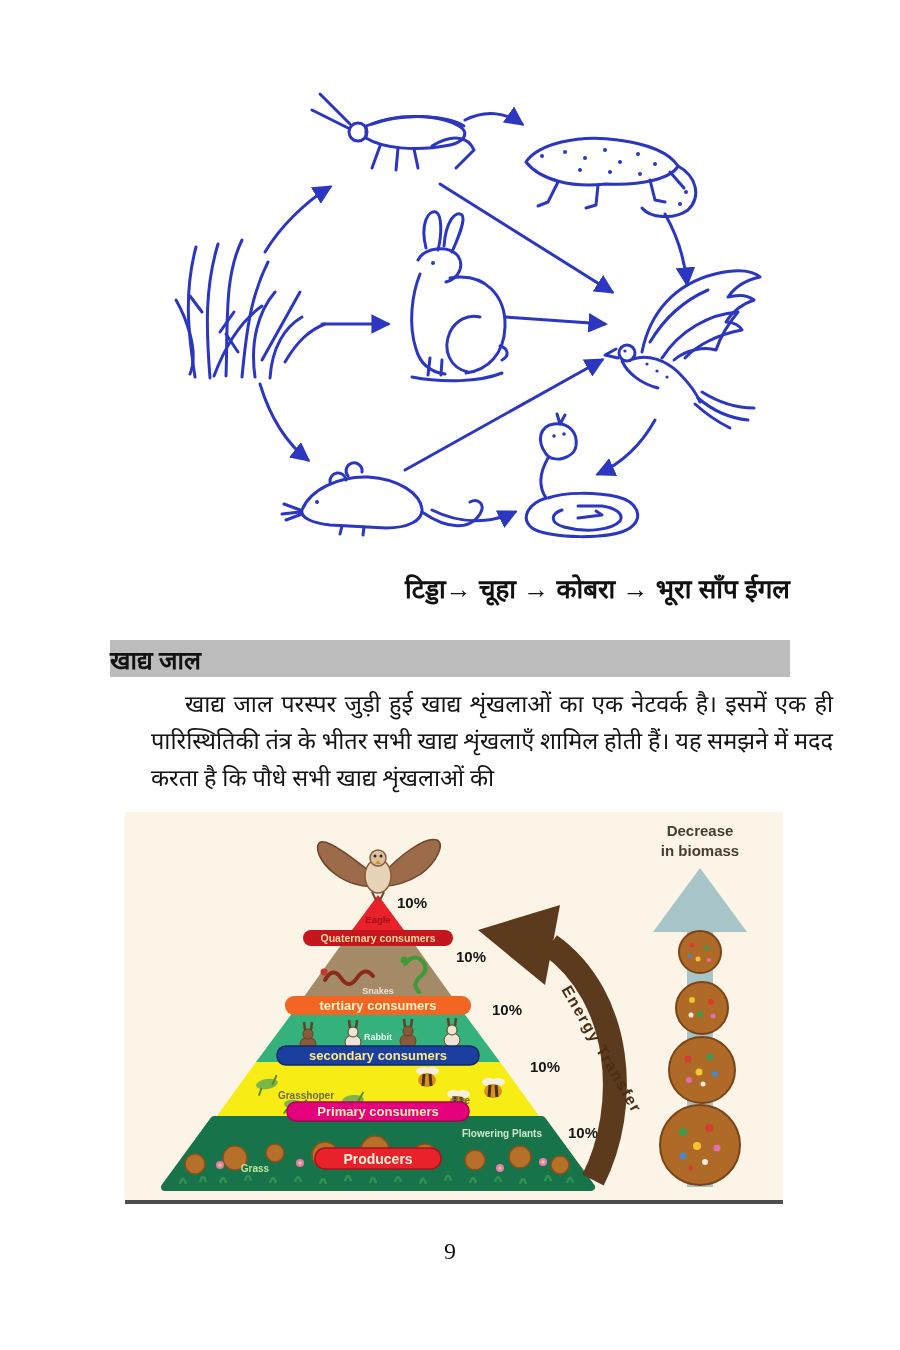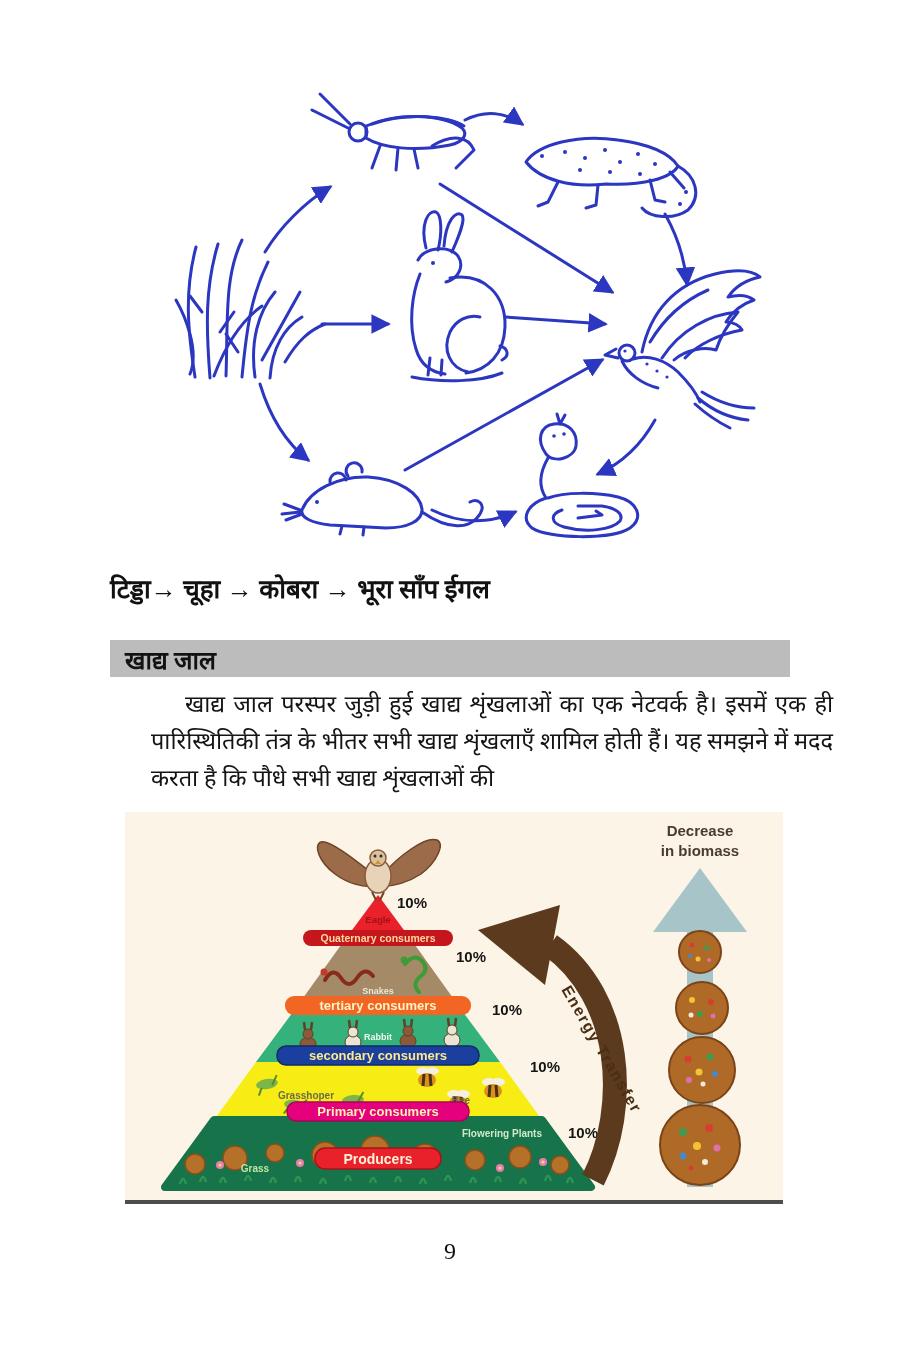--- a/index.html
+++ b/index.html
@@ -3,27 +3,27 @@
 <meta charset="utf-8">
 <style>
   * { margin:0; padding:0; box-sizing:border-box; }
   body { background:#ffffff; font-family:"Liberation Sans", sans-serif; }
   .page { position:relative; width:900px; height:1350px; background:#ffffff; overflow:hidden; }
 
   .foodweb-svg { position:absolute; left:150px; top:62px; width:630px; height:500px; }
 
   .fw-caption {
     position:absolute; left:110px; top:570px; width:680px;
-    text-align:left; font-size:26px; font-weight:bold; color:#111;
-    font-family:Liberation Serif, serif;
+    text-align:right; font-size:26px; font-weight:bold; color:#111;
+    font-family:Liberation Sans, sans-serif;
   }
 
   .section-bar {
     position:absolute; left:110px; top:640px; width:680px; height:37px;
-    background:#bcbcbc; display:flex; align-items:center; padding-left:15px;
+    background:#bcbcbc; display:flex; align-items:center; 
   }
   .section-bar .heading {
     font-size:25px; font-weight:bold; color:#121212;
     font-family:"Liberation Serif", serif;
   }
 
   .body-para {
     position:absolute; left:110px; top:686px; width:682px;
     font-size:23.5px; line-height:37px; color:#141414;
     text-align:justify; text-indent:34px;

